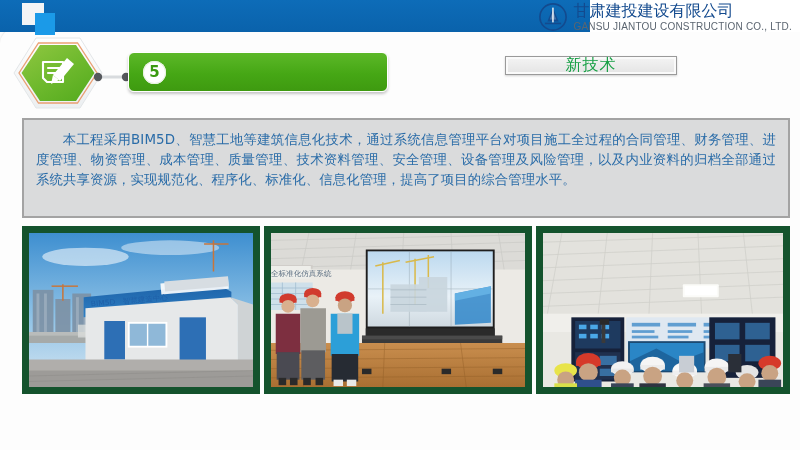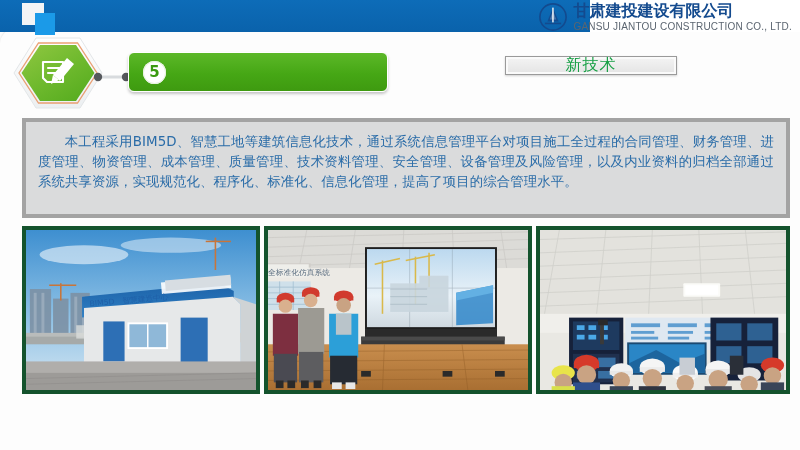--- a/index.html
+++ b/index.html
@@ -24,21 +24,21 @@
 
   
   .page{position:absolute;left:0;top:28px;width:800px;height:422px;background:#fdfdfd;
         border-top-left-radius:16px;border-top-right-radius:0;
         box-shadow:0 -1px 2px rgba(0,0,0,0.10);}
 
   
   .logo{position:absolute;right:8px;top:2px;display:flex;align-items:center;gap:5px;}
   .logo-mark{width:30px;height:30px;flex:0 0 auto;}
   .logo-txt{display:flex;flex-direction:column;line-height:1;}
-  .logo-cn{font-family:"DejaVu Sans",sans-serif;font-size:16px;font-weight:bold;color:#134a8e;letter-spacing:0px;}
+  .logo-cn{font-family:"DejaVu Sans",sans-serif;font-size:16px;font-weight:normal;color:#134a8e;letter-spacing:0px;}
   .logo-en{font-size:10px;color:#5b6570;letter-spacing:0.2px;margin-top:3px;}
 
   
   .hexwrap{position:absolute;left:12px;top:36px;width:92px;height:74px;}
   .hexwrap svg{display:block;}
 
   
   .connector{position:absolute;left:92px;top:68px;width:40px;height:10px;}
 
   
@@ -57,28 +57,28 @@
   
   .pillbox{position:absolute;left:505px;top:56px;width:172px;height:19px;
     background:linear-gradient(180deg,#f4f4f4 0%,#e4e4e4 100%);
     border:1px solid #9a9a9a;
     box-shadow:0 1px 2px rgba(0,0,0,0.18), inset 0 0 0 2px #fafafa;
     display:flex;align-items:center;justify-content:center;box-sizing:border-box;}
   .pillbox-txt{font-family:"DejaVu Sans",sans-serif;font-size:16px;color:#17a045;letter-spacing:1px;}
 
   
   .textpanel{position:absolute;left:22px;top:118px;width:768px;height:100px;
-    background:#dadbdc;border:4px solid #a3a3a3;box-sizing:border-box;
+    background:#dadbdc;border:2px solid #a3a3a3;box-sizing:border-box;
     padding:10px 12px 8px 12px;}
   .bodytext{font-family:"DejaVu Sans",sans-serif;font-size:13.4px;line-height:1.50;
     color:#2a6ca8;text-indent:2em;letter-spacing:0.1px;text-align:justify;}
 
   
   .photos{position:absolute;left:22px;top:226px;width:768px;height:168px;display:flex;gap:4px;}
-  .photo{position:relative;overflow:hidden;border:4px solid #14532d;box-sizing:border-box;background:#ccc;}
+  .photo{position:relative;overflow:hidden;border:7px solid #14532d;box-sizing:border-box;background:#ccc;}
   .p1{width:238px;} .p2{width:268px;} .p3{width:254px;}
   .photo svg{display:block;width:100%;height:100%;}
 </style>
 </head>
 <body>
 
 <div class="slide">
 
   <div class="skyline">
     <svg viewBox="0 0 800 110" preserveAspectRatio="none" aria-hidden="true">

